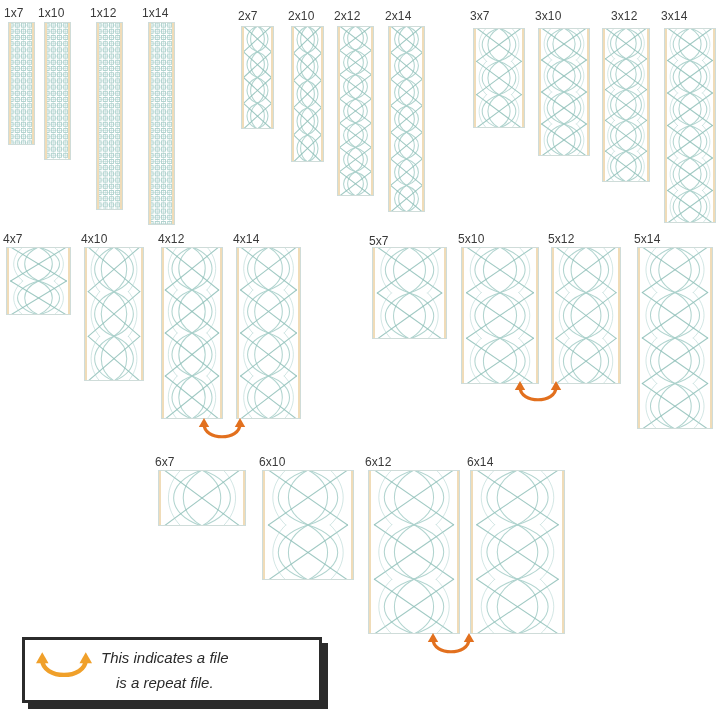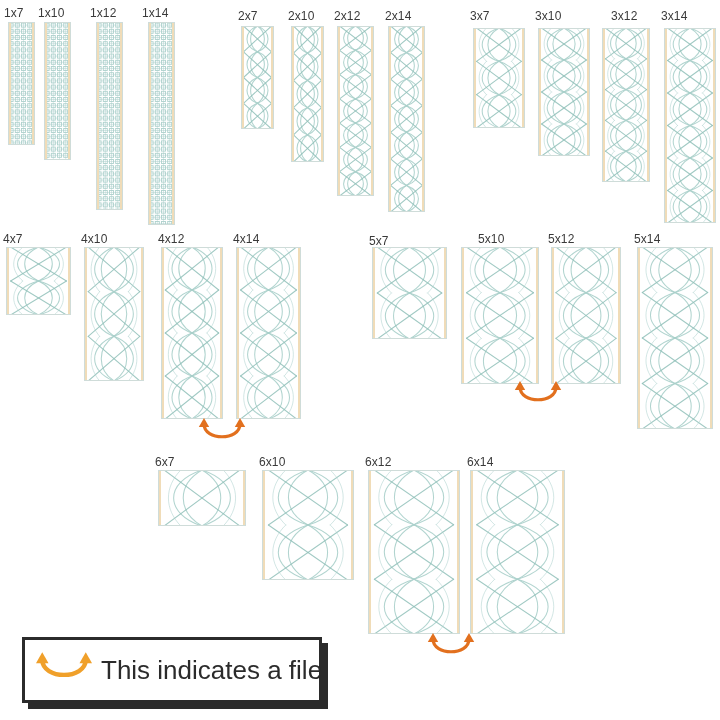--- a/index.html
+++ b/index.html
@@ -27,22 +27,23 @@
   .repeat-arrow{position:absolute;}
   .legend{
     position:absolute;background:#ffffff;
     border:3px solid #2b2b2b;
     box-shadow:6px 6px 0 #2b2b2b;
     display:flex;align-items:center;
     box-sizing:border-box;
   }
   .legend .lg-arrow{flex:0 0 auto;margin:0 8px 0 10px;}
   .legend .lg-text{
-    font-size:26px;color:#2b2b2b;line-height:25px;
+    font-size:15px;color:#2b2b2b;line-height:25px;
     font-family:"Liberation Sans", sans-serif;
+    font-style:italic;
   }
   .legend .lg-text div{white-space:nowrap;}
 </style>
 </head>
 <body>
 
 <div id="stage">
     <div class="design" style="left: 0px; top: 0px; width: 0px; height: 0px;">
       <div class="label" style="left: 4px; top: 6px;">1x7</div>
       <div class="panel" style="left: 8px; top: 22px; width: 27px; height: 123px;">
@@ -1841,21 +1842,21 @@
             <path stroke="#8fbfb8" stroke-width="1.05" opacity="0.85" d="M69.8,-46.0L5.3,0.0M69.8,0.0L5.3,46.0M69.8,46.0L5.3,92.0M69.8,92.0L5.3,138.0"></path>
             <path stroke="#a9cfca" stroke-width="0.95" opacity="0.55" d="M19.4,0.0 C5.3,13.8 5.3,32.2 19.4,46.0M55.6,0.0 C69.8,13.8 69.8,32.2 55.6,46.0M19.4,46.0 C5.3,59.8 5.3,78.2 19.4,92.0M55.6,46.0 C69.8,59.8 69.8,78.2 55.6,92.0"></path>
           </g>
         </svg>
         <div class="selv l" style="background: rgb(240, 220, 184);"></div>
         <div class="selv r" style="background: rgb(240, 220, 184);"></div>
         <div class="frame" style="border-color: rgb(207, 220, 217);"></div>
       </div>
     </div>
     <div class="design" style="left: 0px; top: 0px; width: 0px; height: 0px;">
-      <div class="label" style="left: 458px; top: 232px; margin-left: 20px;">5x10</div>
+      <div class="label" style="left: 458px; top: 232px;">5x10</div>
       <div class="panel" style="left: 461px; top: 247px; width: 78px; height: 137px;">
         <svg class="art" viewBox="0 0 78 137" preserveAspectRatio="none" xmlns="http://www.w3.org/2000/svg">
           <g fill="none" stroke-linecap="round">
             <path stroke="#a9cfca" stroke-width="1.05" opacity="0.9" d="M39.0,0.0 C5.5,10.0 5.5,35.6 39.0,45.7"></path>
             <path stroke="#a9cfca" stroke-width="1.05" opacity="0.9" d="M39.0,0.0 C72.5,10.0 72.5,35.6 39.0,45.7"></path>
             <path stroke="#a9cfca" stroke-width="1.05" opacity="0.9" d="M39.0,0.0 C16.9,11.9 16.9,33.8 39.0,45.7"></path>
             <path stroke="#a9cfca" stroke-width="1.05" opacity="0.9" d="M39.0,0.0 C61.1,11.9 61.1,33.8 39.0,45.7"></path>
             <path stroke="#a9cfca" stroke-width="1.05" opacity="0.9" d="M39.0,45.7 C5.5,55.7 5.5,81.3 39.0,91.3"></path>
             <path stroke="#a9cfca" stroke-width="1.05" opacity="0.9" d="M39.0,45.7 C72.5,55.7 72.5,81.3 39.0,91.3"></path>
             <path stroke="#a9cfca" stroke-width="1.05" opacity="0.9" d="M39.0,45.7 C16.9,57.5 16.9,79.5 39.0,91.3"></path>
@@ -2051,15 +2052,16 @@
           <g fill="none" stroke="#f0a02a" stroke-width="3.6" stroke-linecap="round">
             <path d="M6,7 C6,24 42,24 42,7"></path>
           </g>
           <g fill="#f0a02a">
             <path d="M6,1 L11.2,10 L0.8,10 Z"></path>
             <path d="M42,1 L47.2,10 L36.8,10 Z"></path>
           </g>
         </svg></div>
       <div class="lg-text" style="color: rgb(43, 43, 43);">
         <div>This indicates a file</div>
+        <div>is a repeat file.</div>
       </div>
     </div>
   </div>
 
 </body></html>

